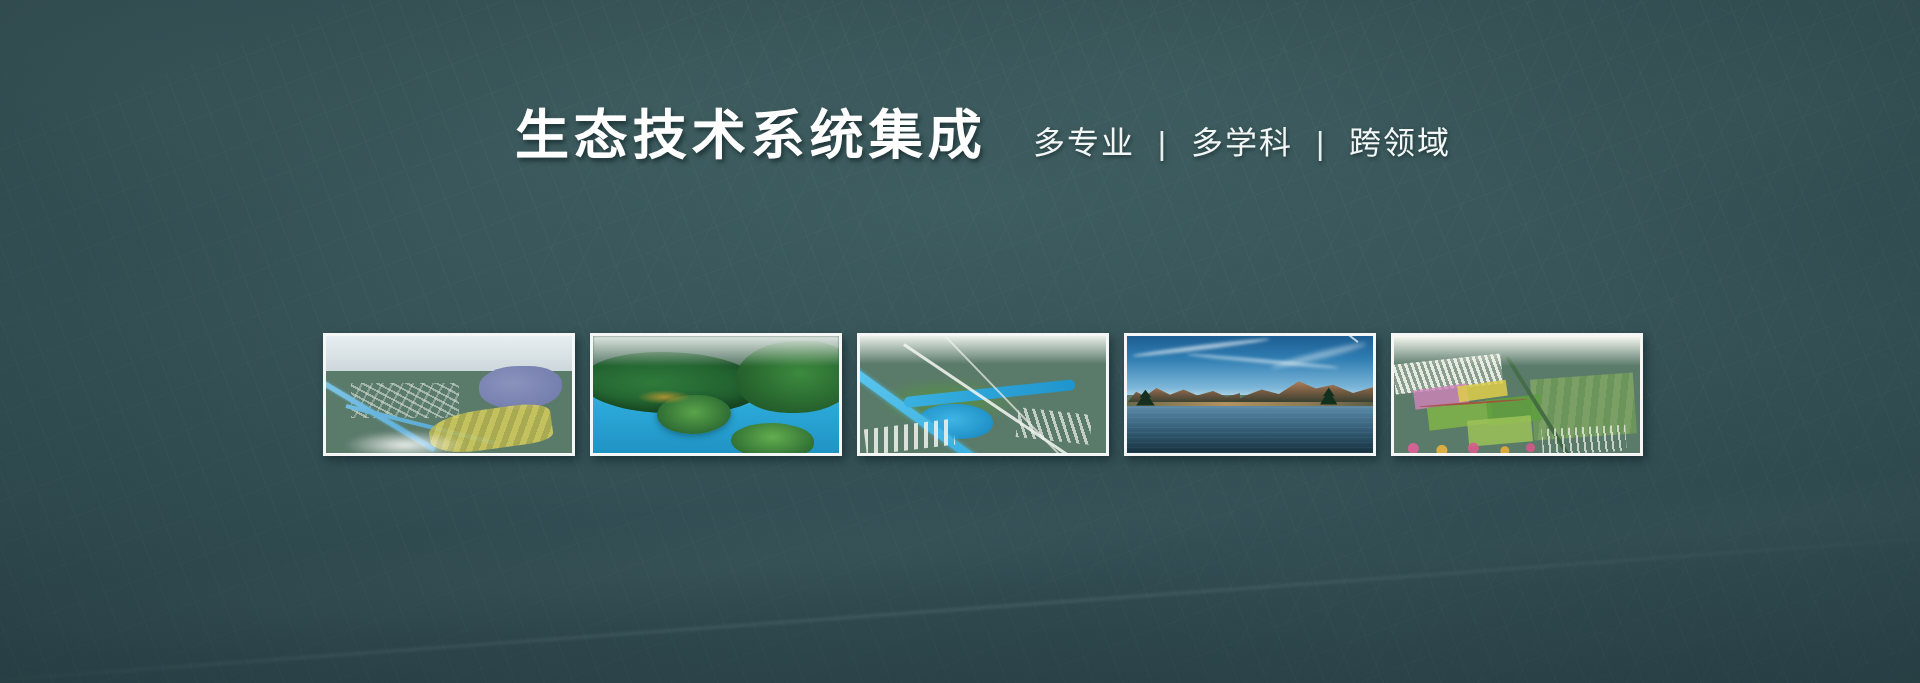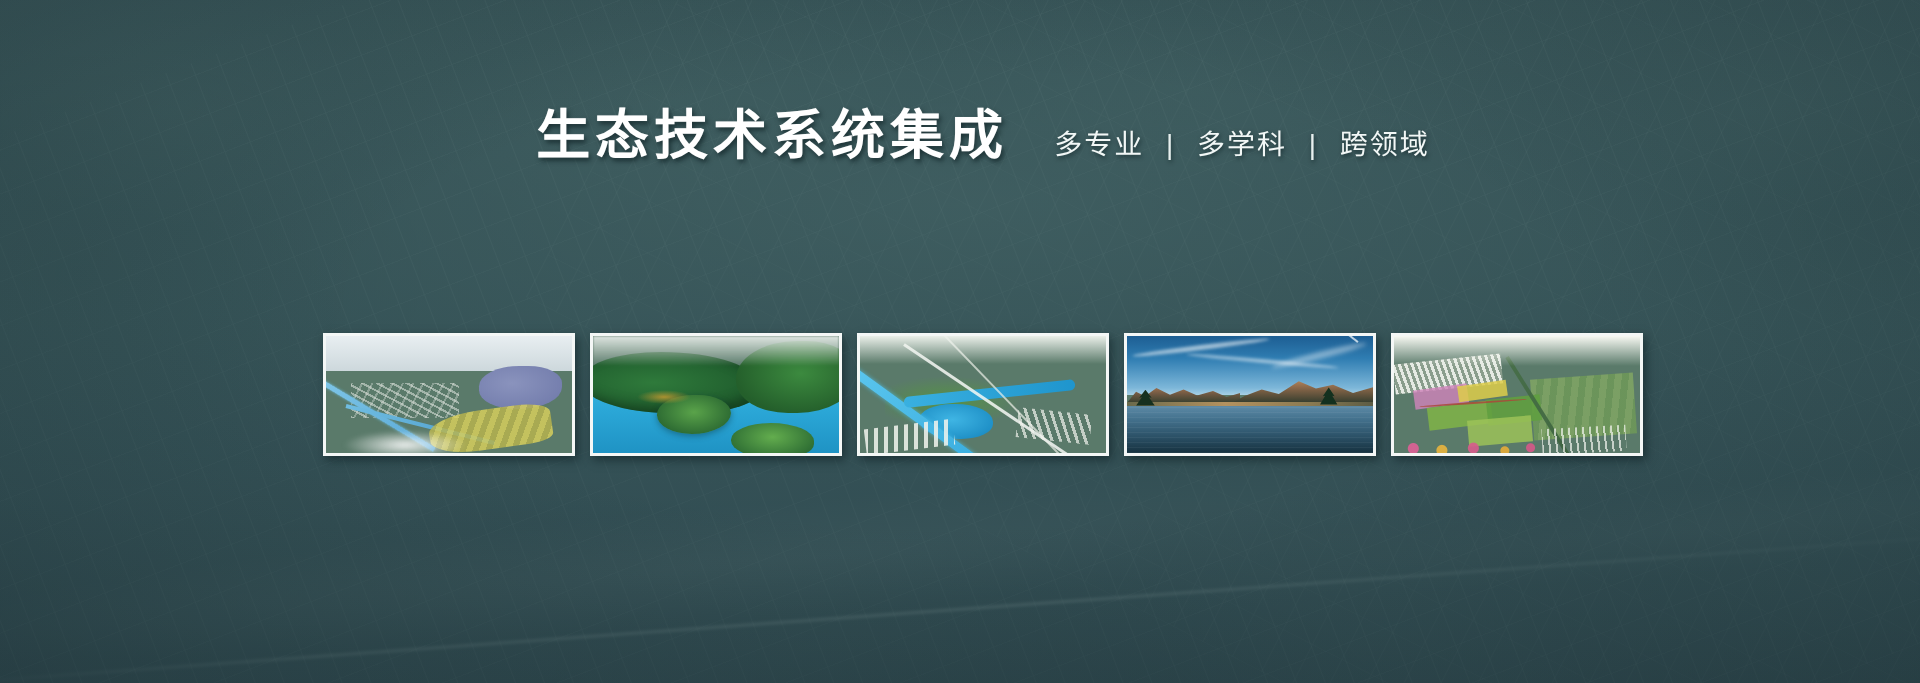--- a/index.html
+++ b/index.html
@@ -141,21 +141,21 @@
     font-weight: 700;
     letter-spacing: 5px;
     color: #ffffff;
     line-height: 1;
     text-shadow:
       2px 3px 5px rgba(8,24,28,.65),
       0 0 1px rgba(255,255,255,.4);
   }
 
   .subtitle {
-    font-size: 28px;
+    font-size: 32px;
     font-weight: 400;
     letter-spacing: 2px;
     color: #f2f7f6;
     line-height: 1;
     text-shadow: 1px 2px 4px rgba(8,24,28,.62);
   }
   .subtitle .sep {
     display: inline-block;
     padding: 0 12px;
     color: #e8f0ef;

